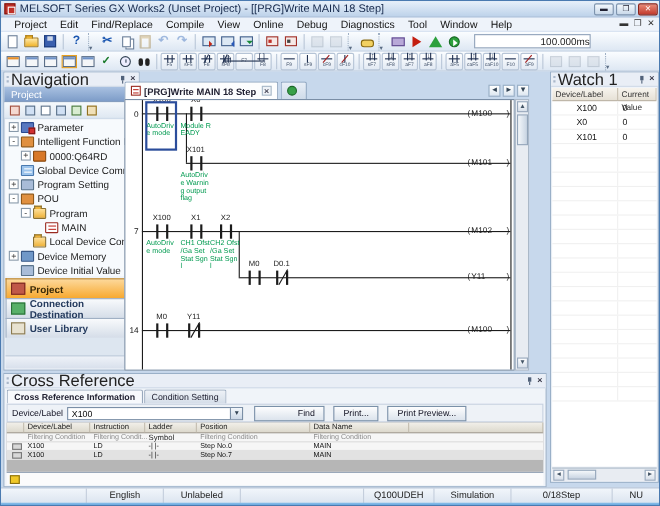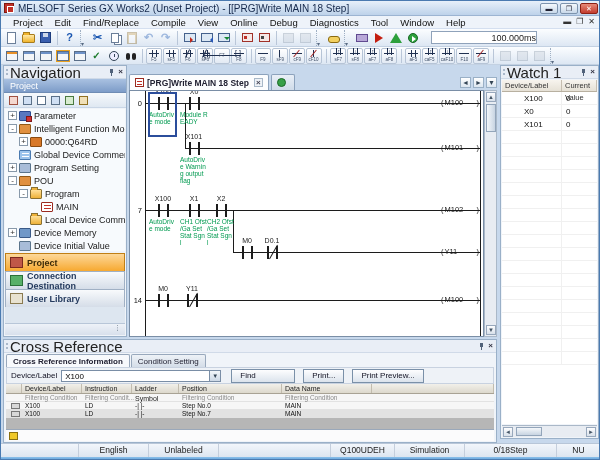--- a/index.html
+++ b/index.html
@@ -131,21 +131,21 @@
     display:flex;align-items:center;font-size:9px;font-weight:bold;color:#253b5e;padding-left:4px;}
   .vbtn.active{background:linear-gradient(#fdd89a,#f7a930);border-color:#c07f16;color:#3a2a08;}
   .vico{width:13px;height:11px;margin-right:4px;flex:none;background:#7a9ac8;border:1px solid #44608c;position:relative;}
   .vico.red{background:#c05848;border-color:#7c2a20;}
   .vico.book{background:#e8e2d0;border-color:#8a7a50;}
   .vico.scr{background:#58b068;border-color:#2a7038;}
   #nav-grip{position:absolute;left:1px;right:1px;bottom:1px;height:12px;background:linear-gradient(#eef2f8,#d8e0ec);
     border-top:1px solid #b8c6d8;font-size:7px;text-align:right;padding-right:4px;color:#567;}
 
   
-  #editor{position:absolute;left:128px;top:8px;width:368px;height:264px;}
+  #editor{position:absolute;left:112px;top:8px;width:368px;height:264px;}
   #tabbar{position:absolute;left:0;top:0;height:17px;width:368px;display:flex;align-items:flex-end;}
   .tab{height:16px;display:flex;align-items:center;padding:0 5px;border:1px solid #8ca2bc;border-bottom:none;
     border-radius:2px 2px 0 0;background:linear-gradient(#e9eff7,#cfdbe9);font-size:8.5px;color:#223;margin-right:2px;white-space:nowrap;}
   .tab.active{background:#fcfdfe;font-weight:bold;}
   .tabico{width:9px;height:9px;border:1px solid #9a2a20;background:#fff;margin-right:3px;flex:none;position:relative;}
   .tabico::after{content:"";position:absolute;left:1px;top:2px;width:5px;height:1px;background:#c03028;box-shadow:0 3px 0 #c03028;}
   .tabico.green{border-radius:50%;background:#38a048;border-color:#1c6828;}
   .tabico.green::after{display:none;}
   .tabx{margin-left:5px;font-size:8px;color:#445;border:1px solid #a8b8c8;background:#eef2f7;width:9px;height:9px;line-height:7px;text-align:center;}
   #tabnav{margin-left:auto;display:flex;gap:2px;align-items:center;padding-bottom:2px;}
@@ -186,21 +186,21 @@
   #xref-tabs{position:absolute;left:2px;top:13px;height:14px;display:flex;align-items:flex-end;}
   .xtab{height:13px;font-size:8px;padding:0 6px;border:1px solid #98a8bc;border-bottom:none;border-radius:2px 2px 0 0;
     background:linear-gradient(#eef2f7,#d4dde8);line-height:13px;color:#223;margin-right:1px;}
   .xtab.active{background:#f7f9fc;font-weight:bold;}
   #xref-ctl{position:absolute;left:2px;right:2px;top:27px;height:17px;background:#eef2f7;border:1px solid #c8d2e0;display:flex;align-items:center;padding:0 4px;}
   #xref-ctl label{font-size:8px;color:#112;margin-right:4px;}
   #xref-combo{width:160px;height:12px;background:#fff;border:1px solid #7a8ea6;font-size:8px;line-height:11px;padding-left:3px;position:relative;}
   #xref-combo .dd{position:absolute;right:0;top:0;width:11px;height:10px;background:linear-gradient(#f2f6fa,#ccd8e6);border-left:1px solid #7a8ea6;
     font-size:6px;text-align:center;line-height:10px;color:#345;}
   .xbtn{height:14px;border:1px solid #7a90a8;background:linear-gradient(#fdfdfe,#dbe3ec);font-size:8px;line-height:12px;padding:0 8px;margin-left:8px;color:#112;}
-  #xref-find{margin-left:10px;width:64px;text-align:left;}
+  #xref-find{margin-left:10px;width:64px;text-align:right;}
   #xref-table{position:absolute;left:2px;right:2px;top:44px;bottom:13px;background:#b6b6b6;overflow:hidden;}
   .xhead{display:flex;height:10px;background:linear-gradient(#f2f0ea,#dcd8cc);border-bottom:1px solid #a8a294;}
   .xhead div{font-size:7px;color:#222;line-height:10px;padding-left:3px;border-right:1px solid #c2bcae;}
   .xcol0{width:16px;flex:none;} .xcol1{width:60px;flex:none;} .xcol2{width:50px;flex:none;}
   .xcol3{width:47px;flex:none;} .xcol4{width:103px;flex:none;} .xcol5{width:90px;flex:none;} .xcolr{flex:1;}
   .xrow{display:flex;height:8px;background:#f6f6f6;border-bottom:1px solid #e2e2e2;}
   .xrow div{font-size:6.5px;line-height:8px;padding-left:3px;color:#111;white-space:nowrap;}
   .xrow.filter div{color:#8a8a8a;}
   .xrow .xicon{width:9px;height:6px;margin:1px 0 0 2px;padding:0;background:#d8d8d8;border:1px solid #777;}
   .xrow.r2{background:#e2e2e2;}

